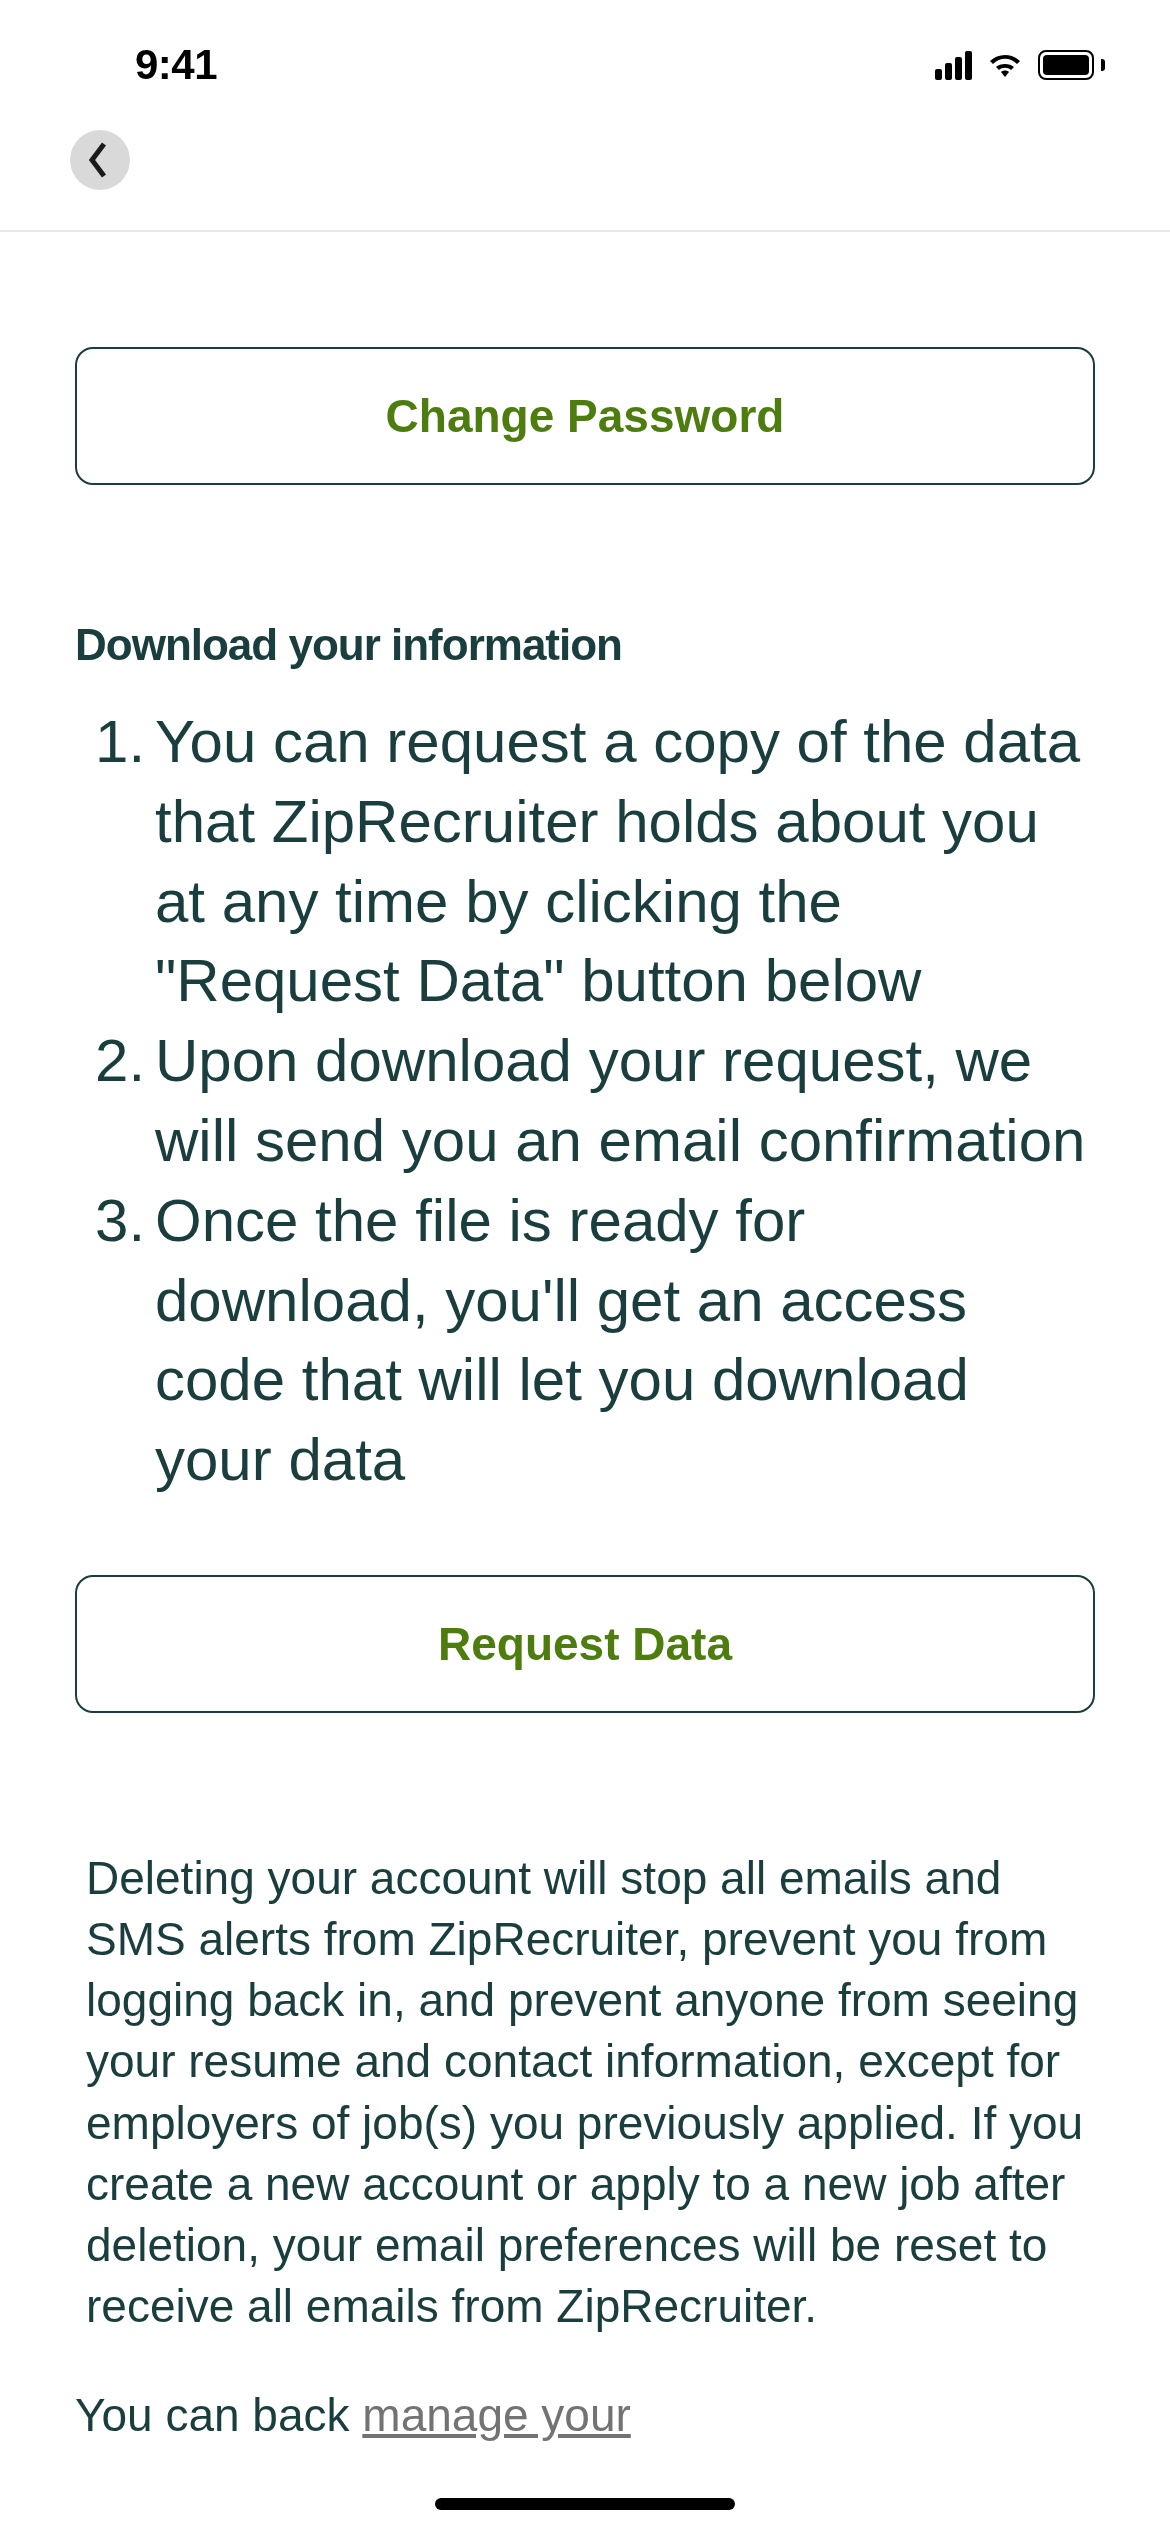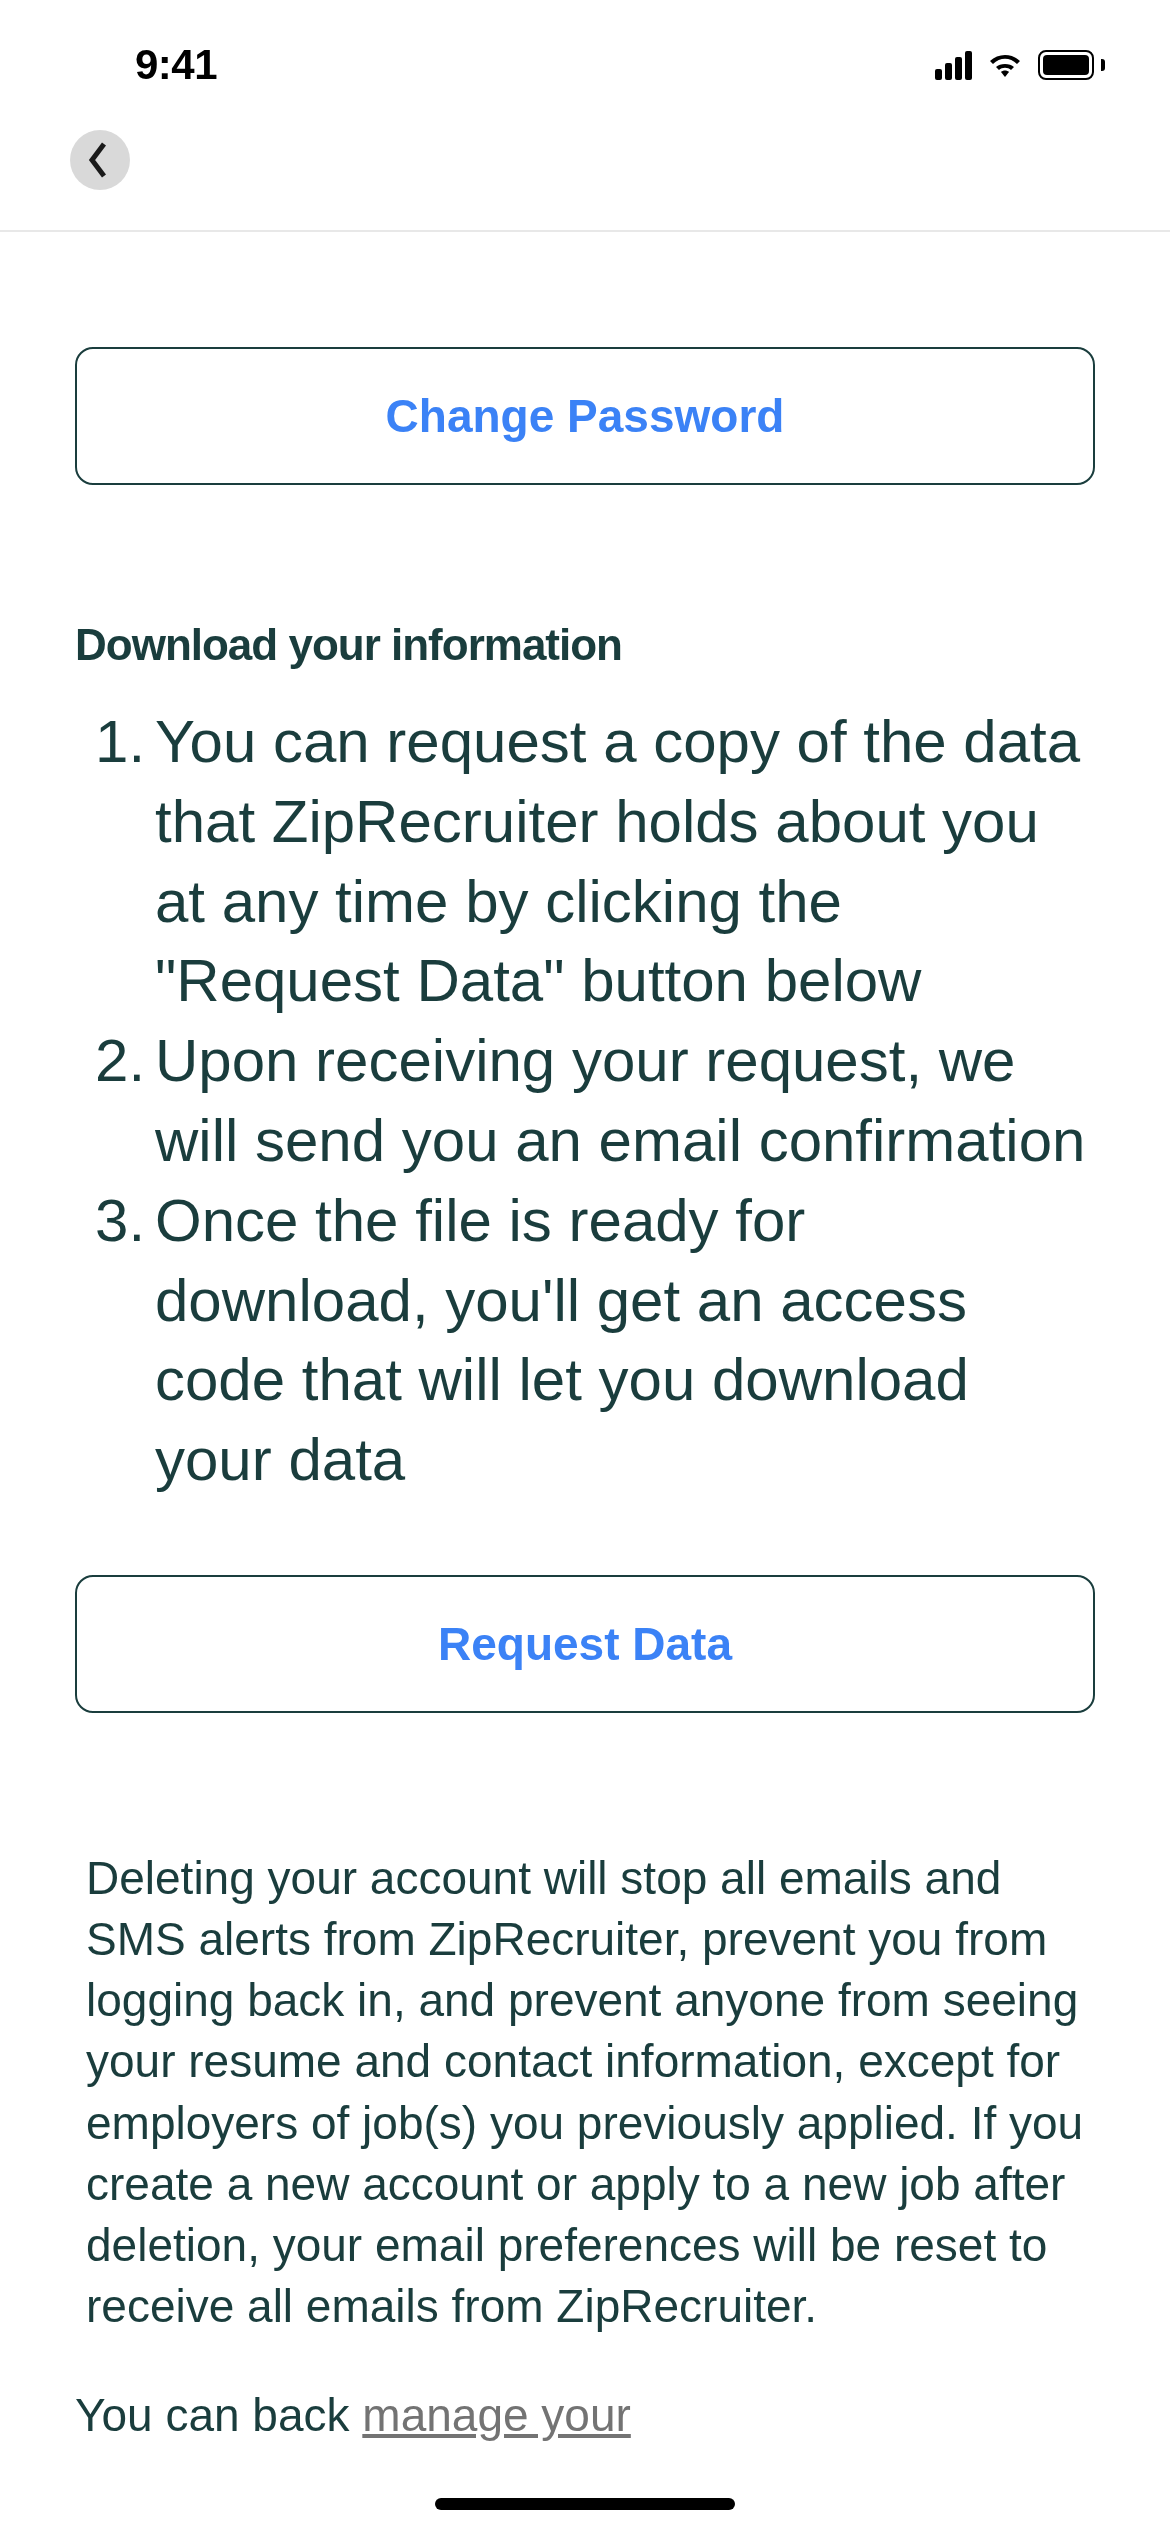--- a/index.html
+++ b/index.html
@@ -132,21 +132,21 @@
     }
     
     .outlined-button {
       width: 100%;
       padding: 40px 20px;
       border: 2px solid #1a3d3d;
       border-radius: 18px;
       background: #ffffff;
       font-size: 46px;
       font-weight: 700;
-      color: #3b82f6;
+      color: #4d7c0f;
       cursor: pointer;
       font-family: inherit;
     }
     
     .section-change-password {
       padding: 115px 0 0;
     }
     
     .section-download {
       padding: 135px 0 0;
@@ -256,21 +256,21 @@
 
 <div class="content">
   <div class="section-change-password">
     <button class="outlined-button">Change Password</button>
   </div>
 
   <div class="section-download">
     <h2 class="section-title">Download your information</h2>
     <ol class="info-list">
       <li>You can request a copy of the data that ZipRecruiter holds about you at any time by clicking the "Request Data" button below</li>
-      <li>Upon receiving your request, we will send you an email confirmation</li>
+      <li>Upon download your request, we will send you an email confirmation</li>
       <li>Once the file is ready for download, you'll get an access code that will let you download your data</li>
     </ol>
     <button class="outlined-button">Request Data</button>
   </div>
 
   <div class="section-delete">
     <p class="body-text">Deleting your account will stop all emails and SMS alerts from ZipRecruiter, prevent you from logging back in, and prevent anyone from seeing your resume and contact information, except for employers of job(s) you previously applied. If you create a new account or apply to a new job after deletion, your email preferences will be reset to receive all emails from ZipRecruiter.</p>
     <p class="partial-text">
       <span>You can back </span><span class="link-text">manage your</span>
     </p>

